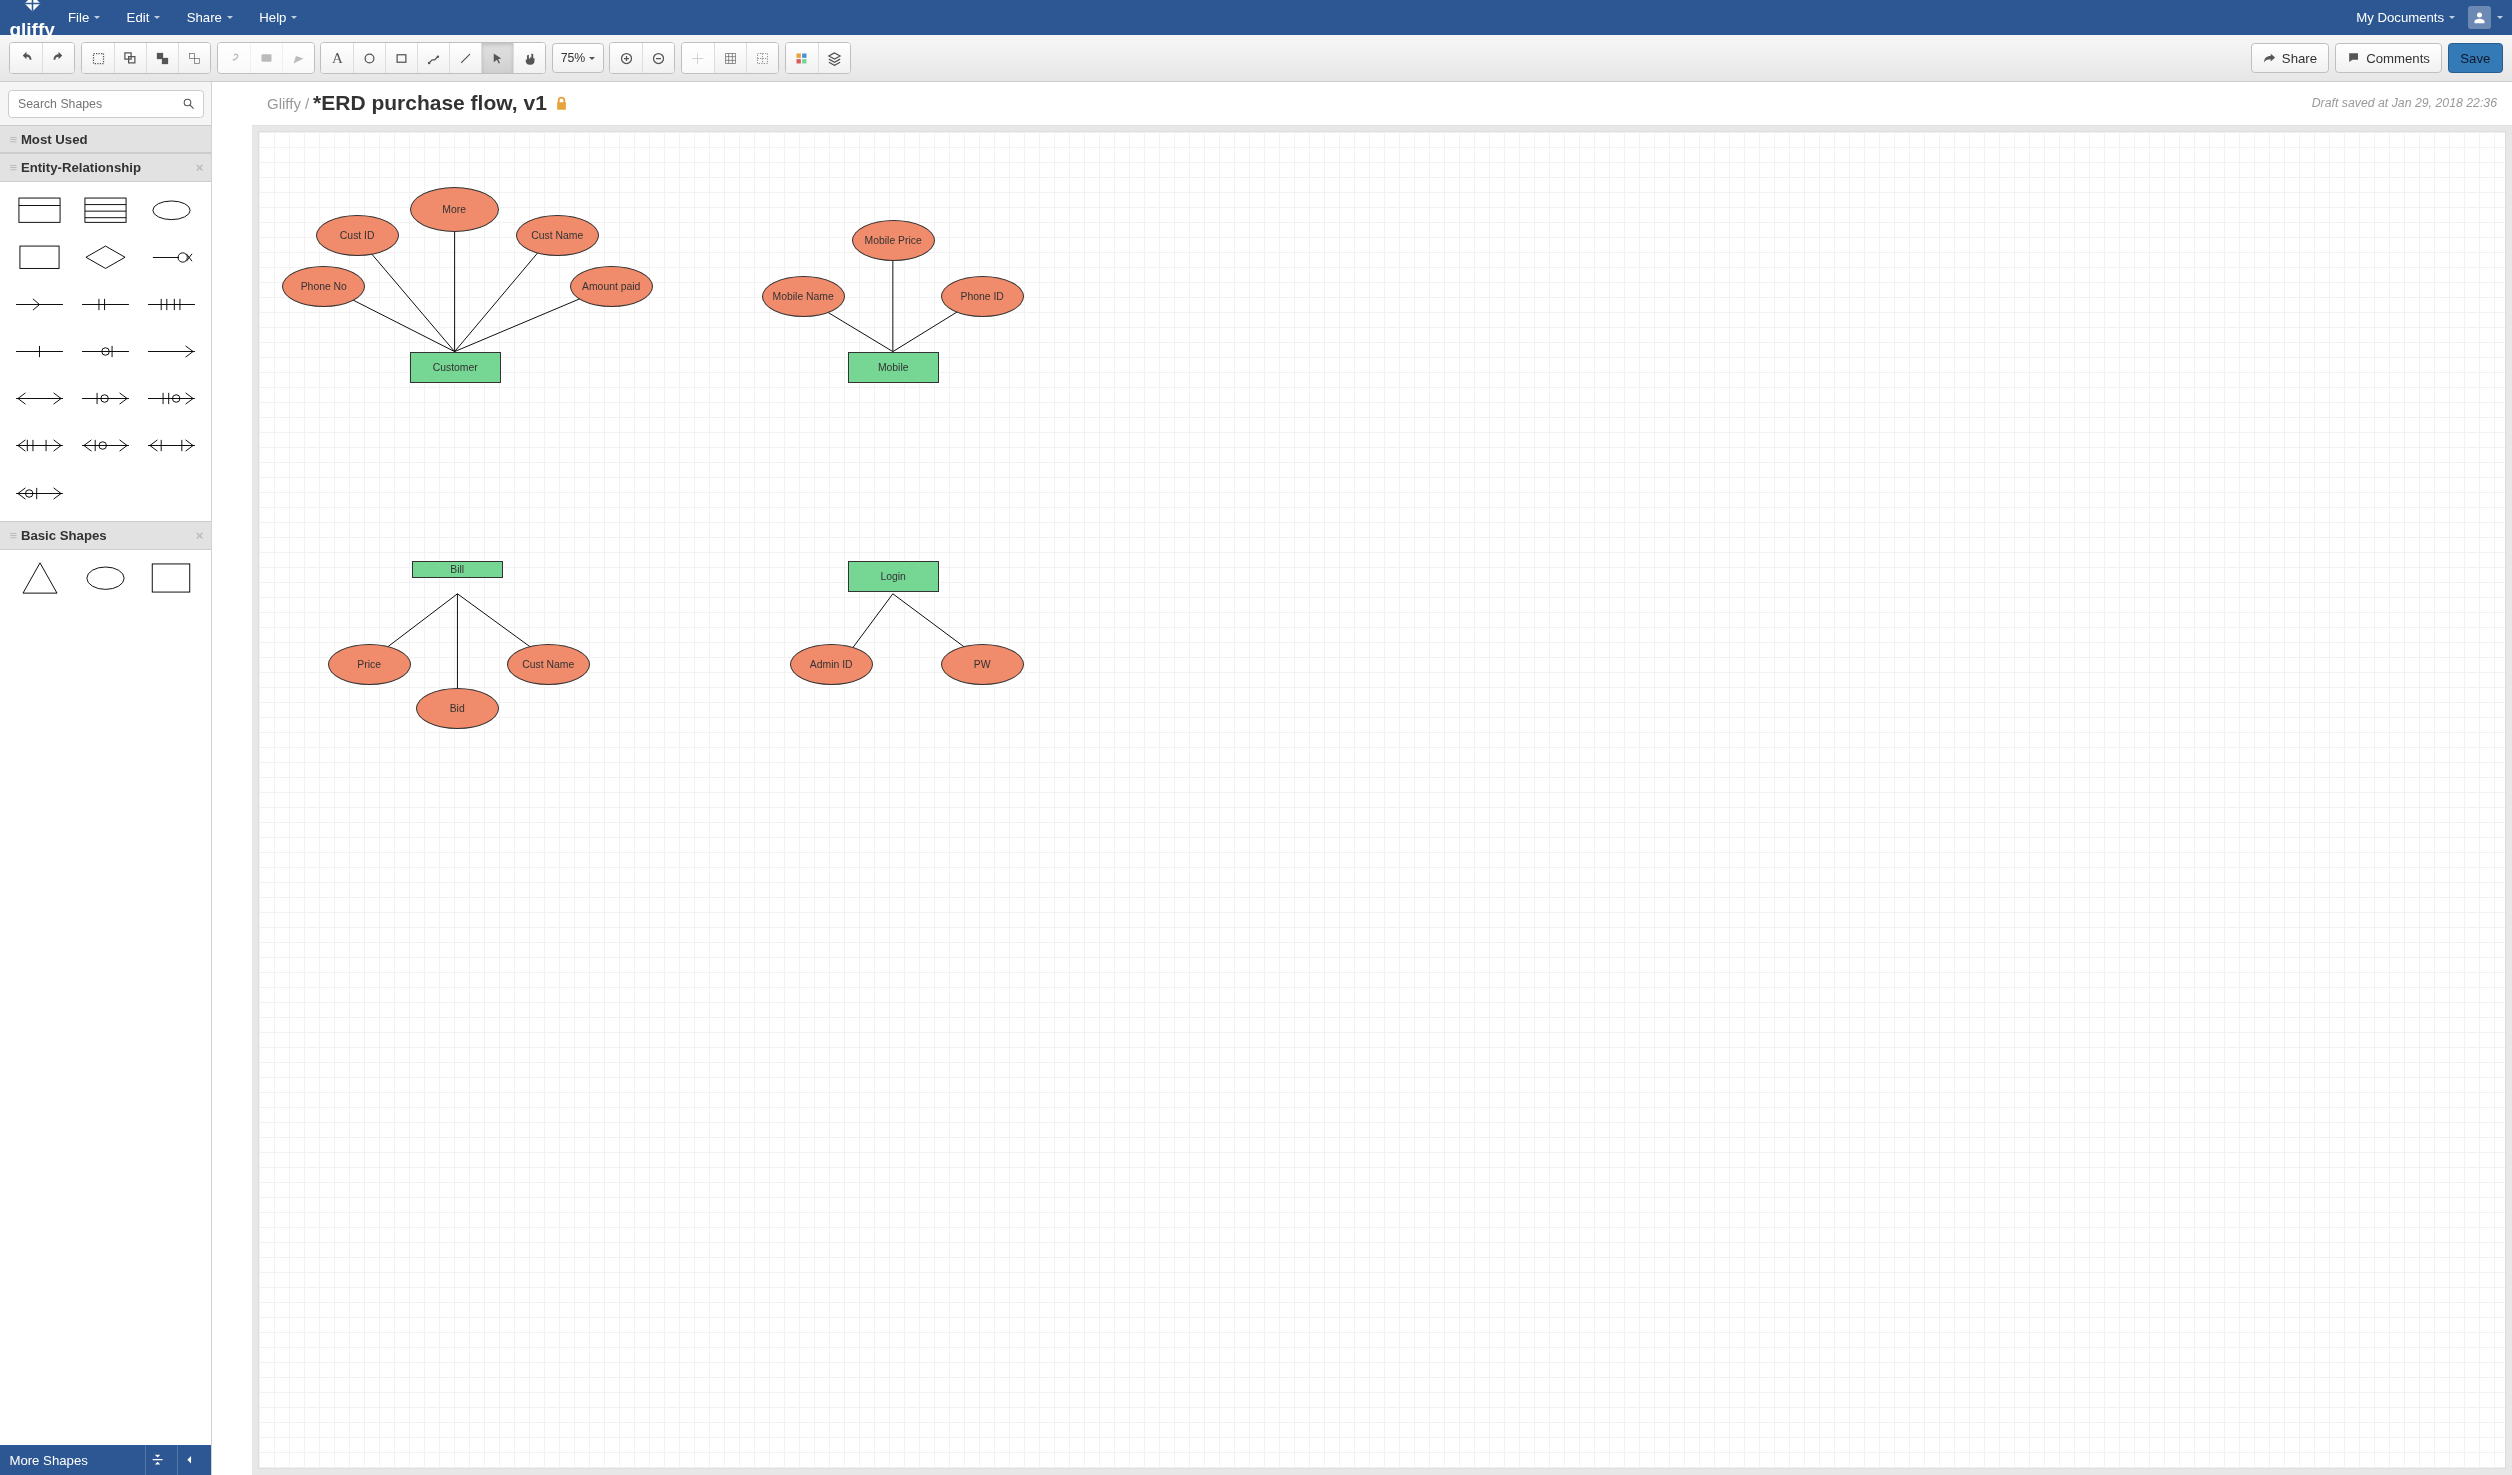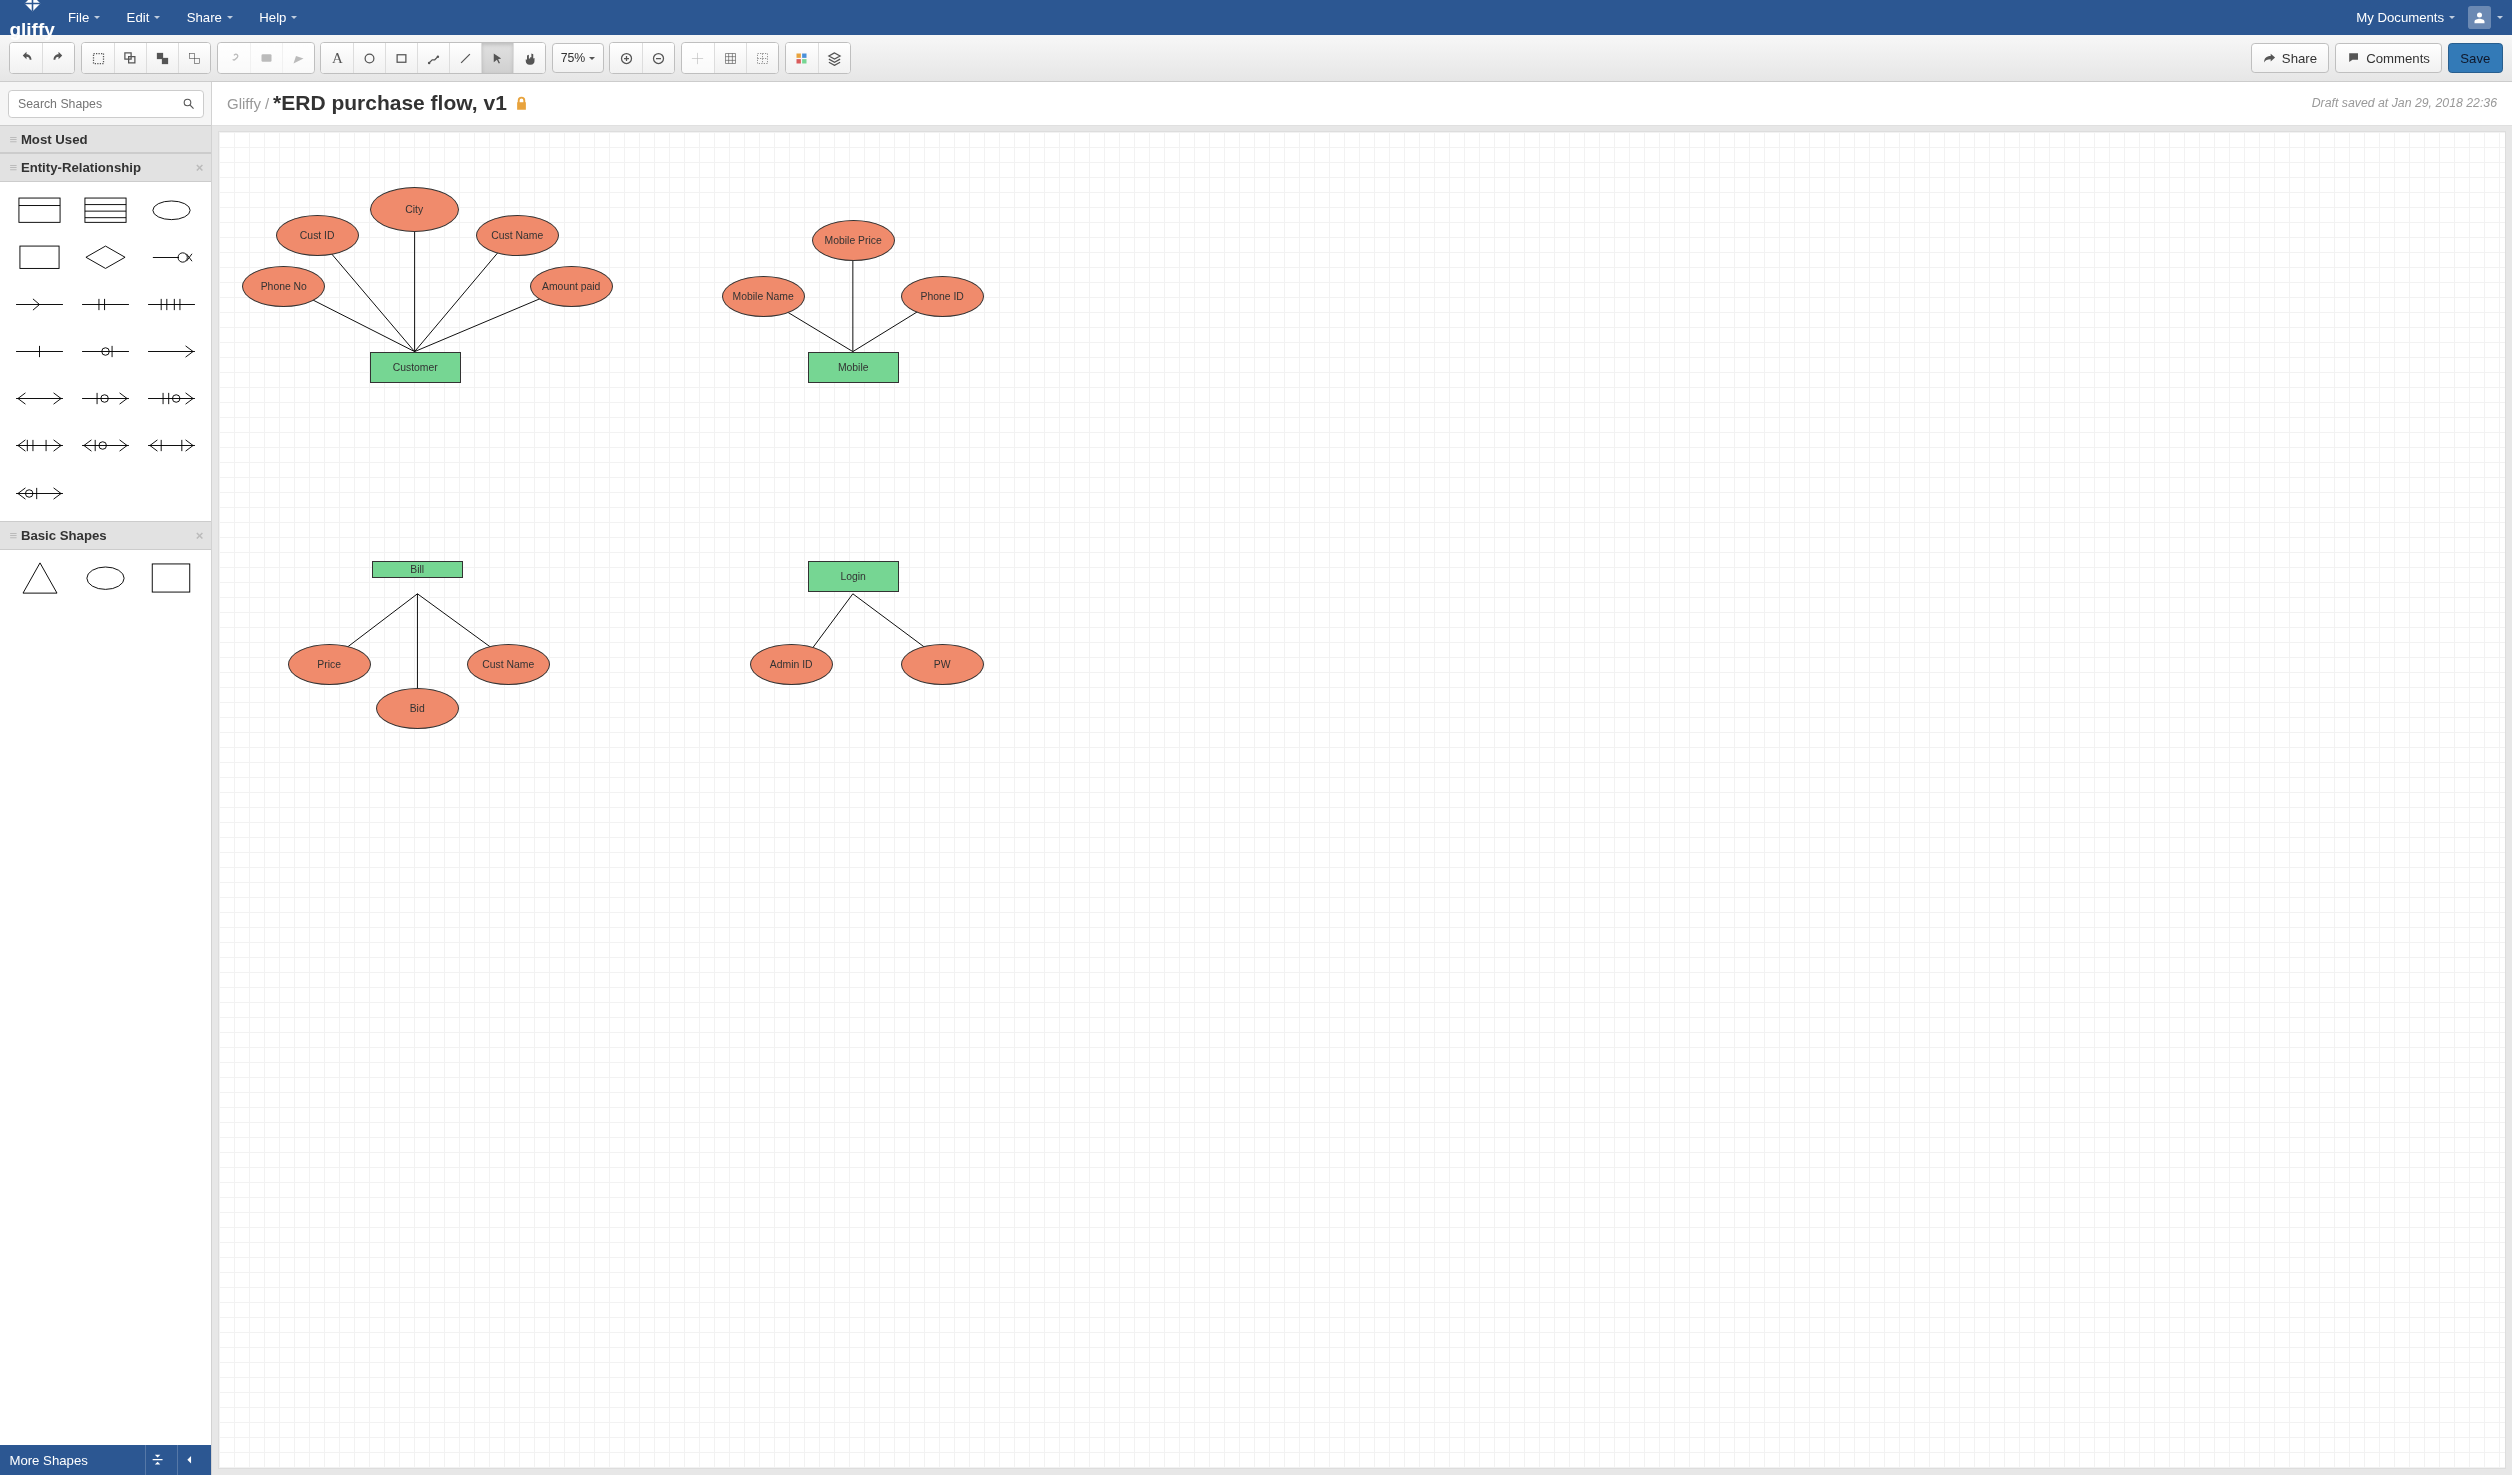--- a/index.html
+++ b/index.html
@@ -19,21 +19,21 @@
   .tbtn{width:32px;height:30px;display:flex;align-items:center;justify-content:center;cursor:pointer;background:linear-gradient(#fff,#f1f1f1);border-left:0.9px solid #ddd;}
   .tbtn:first-child{border-left:none;}
   .tbtn.active{background:linear-gradient(#e1e1e1,#d0d0d0);box-shadow:inset 0 1.9px 3.8px rgba(0,0,0,0.15);}
   .tbtn.disabled{opacity:0.4;cursor:default;}
   .tbtn svg{width:15px;height:15px;}
   .zoom{display:flex;align-items:center;gap:3.8px;padding:0 7.5px;border:0.9px solid #bfbfbf;border-radius:3.8px;height:30px;background:linear-gradient(#fff,#f1f1f1);cursor:pointer;}
   .navbtn{display:flex;align-items:center;gap:5.7px;padding:0 11.3px;height:30px;border:0.9px solid #bfbfbf;border-radius:3.8px;background:linear-gradient(#fff,#f1f1f1);cursor:pointer;font-size:13.2px;}
   .navbtn.primary{background:#337ab7;border-color:#285e8e;color:#0f172a;}
 
   
-  .body{display:flex;height:calc(100% - 35px - 47px);}
+  .body{display:flex;height:calc(100% - 35px - 47px);gap:40px;}
   .sidebar{width:212px;background:#f5f5f5;border-right:0.9px solid #d2d2d2;display:flex;flex-direction:column;}
   .searchwrap{padding:7.5px;}
   .searchbox{display:flex;align-items:center;border:0.9px solid #ccc;border-radius:3.8px;background:#fff;height:28px;padding:0 7.5px;}
   .searchbox input{flex:1;border:none;outline:none;font-size:12.3px;background:transparent;}
   .section-hdr{background:#e2e2e2;border-top:0.9px solid #ccc;border-bottom:0.9px solid #ccc;padding:5.7px 9.4px;font-weight:bold;font-size:13.2px;display:flex;align-items:center;gap:5.7px;position:relative;}
   .grip{color:#bbb;letter-spacing:-1.9px;}
   .close-x{position:absolute;right:7.5px;color:#bbb;font-size:13.2px;cursor:pointer;}
   .palette{flex:0 0 auto;display:grid;grid-template-columns:repeat(3,1fr);gap:13.2px 1.9px;padding:11.3px 7.5px;background:#fff;}
   .pcell{height:34px;display:flex;align-items:center;justify-content:center;cursor:grab;}
   .pcell svg{overflow:visible;}
@@ -494,21 +494,21 @@
         <line x1="210" y1="490" x2="118" y2="560" stroke="#000"></line>
         <line x1="210" y1="490" x2="210" y2="605" stroke="#000"></line>
         <line x1="210" y1="490" x2="306" y2="560" stroke="#000"></line>
 
         <line x1="672" y1="490" x2="620" y2="560" stroke="#000"></line>
         <line x1="672" y1="490" x2="766" y2="560" stroke="#000"></line>
       </svg>
 
       <div class="node entity" style="left:151px;top:220px;width:91px;height:31px">Customer</div>
       <div class="node attr" style="left:57px;top:83px;width:83px;height:41px">Cust ID</div>
-      <div class="node attr" style="left:151px;top:55px;width:89px;height:45px">City</div>
+      <div class="node attr" style="left:151px;top:55px;width:89px;height:45px">More</div>
       <div class="node attr" style="left:257px;top:83px;width:83px;height:41px">Cust Name</div>
       <div class="node attr" style="left:23.6px;top:134px;width:83px;height:41px">Phone No</div>
       <div class="node attr" style="left:311px;top:134px;width:83px;height:41px">Amount paid</div>
 
       <div class="node entity" style="left:589px;top:220px;width:91px;height:31px">Mobile</div>
       <div class="node attr" style="left:503px;top:144px;width:83px;height:41px">Mobile Name</div>
       <div class="node attr" style="left:593px;top:88px;width:83px;height:41px">Mobile Price</div>
       <div class="node attr" style="left:682px;top:144px;width:83px;height:41px">Phone ID</div>
 
       <div class="node entity" style="left:153px;top:429px;width:91px;height:17px">Bill</div>

